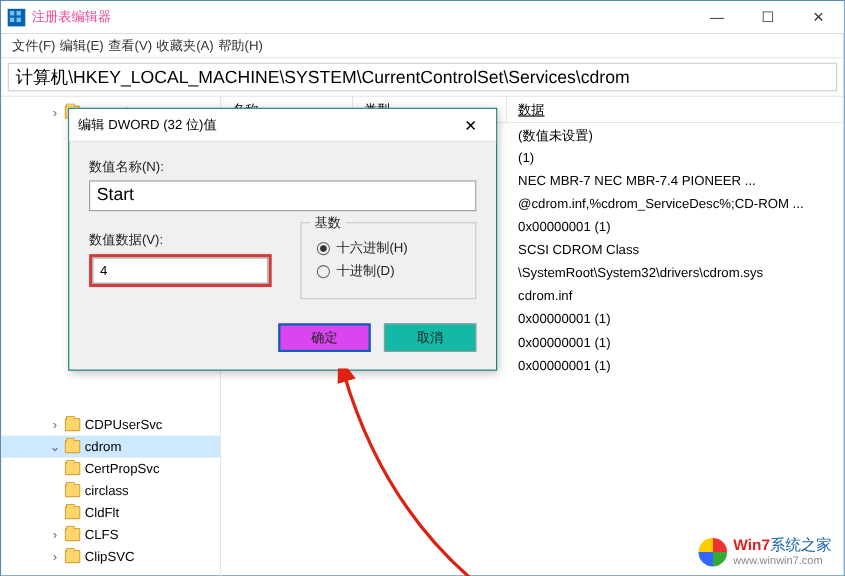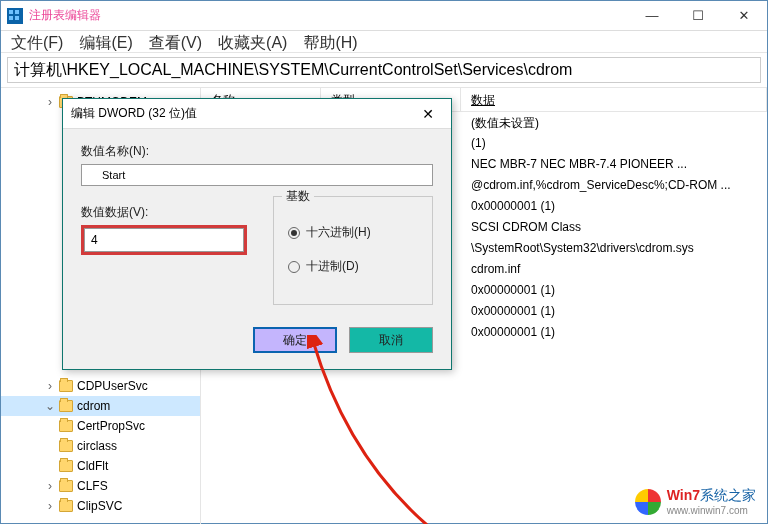--- a/index.html
+++ b/index.html
@@ -3,21 +3,21 @@
 <meta charset="utf-8">
 <style>
   * { box-sizing: border-box; font-family: "Microsoft YaHei", "Segoe UI", sans-serif; }
   body { margin:0; width:768px; height:524px; background:#1f9be8; overflow:hidden; position:relative; }
   .window { position:absolute; left:0; top:0; width:768px; height:524px; background:#fff; border:1px solid #5a8ab4; }
   .titlebar { height:30px; background:#fff; display:flex; align-items:center; padding:0 0 0 6px; border-bottom:1px solid #ddd; }
   .app-icon { width:16px; height:16px; background:#0a63a8; margin-right:6px; position:relative; }
   .app-icon::after{content:"";position:absolute;left:2px;top:2px;width:4px;height:4px;background:#6fc2ff;box-shadow:6px 0 #6fc2ff,0 6px #6fc2ff,6px 6px #6fc2ff;}
   .title-text { font-size:12px; color:#ec4899; flex:1; }
   .wbtn { width:46px; height:30px; display:flex; align-items:center; justify-content:center; font-size:13px; color:#333; }
-  .menubar { height:22px; display:flex; gap:16px; padding:2px 10px; font-size:16px; color:#333; border-bottom:1px solid #e5e5e5;}
+  .menubar { height:22px; display:flex; gap:4px; padding:2px 10px; font-size:12px; color:#333; border-bottom:1px solid #e5e5e5;}
   .addressbar { padding:4px 6px; border-bottom:1px solid #e5e5e5; }
   .addressbar input { width:100%; font-size:16px; padding:3px 6px; border:1px solid #ccc; }
   .body { display:flex; height:calc(100% - 30px - 22px - 30px); }
   .tree { width:200px; border-right:1px solid #e5e5e5; padding:4px 0 0 0; font-size:12px; overflow:hidden;}
   .tnode { display:flex; align-items:center; height:20px; padding-left:58px; gap:4px; white-space:nowrap;}
   .tnode .chev{width:10px;text-align:center;color:#666;margin-left:-14px;}
   .ficon{width:14px;height:12px;background:#ffd66e;border:1px solid #d4a636;border-radius:1px;position:relative;}
   .ficon::before{content:"";position:absolute;left:0;top:-3px;width:6px;height:3px;background:#ffd66e;border:1px solid #d4a636;border-bottom:none;border-radius:1px 1px 0 0;}
   .tnode.sel{background:#cde8ff;}
   .list { flex:1; font-size:12px; }
@@ -26,32 +26,32 @@
   .lcol-name{width:120px;} .lcol-type{width:140px;} .lcol-data{flex:1;}
   .lbody div{padding:3px 10px; white-space:nowrap;}
   .lrow{height:21px;}
   
   .dialog { position:absolute; left:62px; top:98px; width:390px; background:#f0f0f0; border:1px solid #0f766e; box-shadow:2px 2px 8px rgba(0,0,0,.25);}
   .dtitle{height:30px;background:#fff;display:flex;align-items:center;padding:0 8px;border-bottom:1px solid #ddd;font-size:12px;}
   .dtitle span{flex:1;}
   .dclose{width:30px;text-align:center;font-size:14px;}
   .dbody{padding:14px 18px 16px 18px;font-size:12px;color:#222;}
   .flabel{margin-bottom:4px;}
-  .tin{width:100%;border:1px solid #999;background:#fff;padding:4px 20px;font-size:11px;}
+  .tin{width:100%;border:1px solid #999;background:#fff;padding:4px 6px;font-size:16px;}
   .row2{display:flex;gap:26px;margin-top:18px;align-items:flex-start;}
   .valbox{border:3px solid #d23b3b;padding:0;}
   .valbox input{border:1px solid #999;width:160px;padding:4px 6px;font-size:12px;}
   .radiogrp{border:1px solid #c9c9c9;padding:10px 14px 12px 14px;position:relative;margin-top:-8px;}
   .radiogrp .glabel{position:absolute;top:-9px;left:8px;background:#f0f0f0;padding:0 4px;}
-  .radio{display:flex;align-items:center;gap:6px;margin:17px 0;}
+  .radio{display:flex;align-items:center;gap:6px;margin:4px 0;}
   .rbul{width:12px;height:12px;border:1px solid #666;border-radius:50%;display:flex;align-items:center;justify-content:center;}
   .rbul.sel::after{content:"";width:6px;height:6px;background:#333;border-radius:50%;}
   .dbtns{display:flex;gap:12px;justify-content:flex-end;margin-top:22px;}
   .btn{width:84px;height:26px;border:1px solid #999;background:#14b8a6;font-size:12px;display:flex;align-items:center;justify-content:center;}
-  .btn.primary{border:2px solid #0a63b0;background:#c4b5fd;}
+  .btn.primary{border:2px solid #0a63b0;background:#d946ef;}
   
   .arrow{position:absolute;left:307px;top:335px;width:160px;height:200px;pointer-events:none;}
   
   .wm{position:absolute;right:12px;bottom:8px;font-size:14px;display:flex;align-items:center;gap:6px;margin-top:28px;}
   .wm .logo{width:26px;height:26px;border-radius:50%;background:conic-gradient(#e33 0 90deg,#3a3 90deg 180deg,#36f 180deg 270deg,#fc0 270deg 360deg);}
   .wm b{color:#d22;}
   .wm span{color:#1763a6;}
   .wm small{display:block;color:#888;font-size:10px;}
 </style>
 </head>

